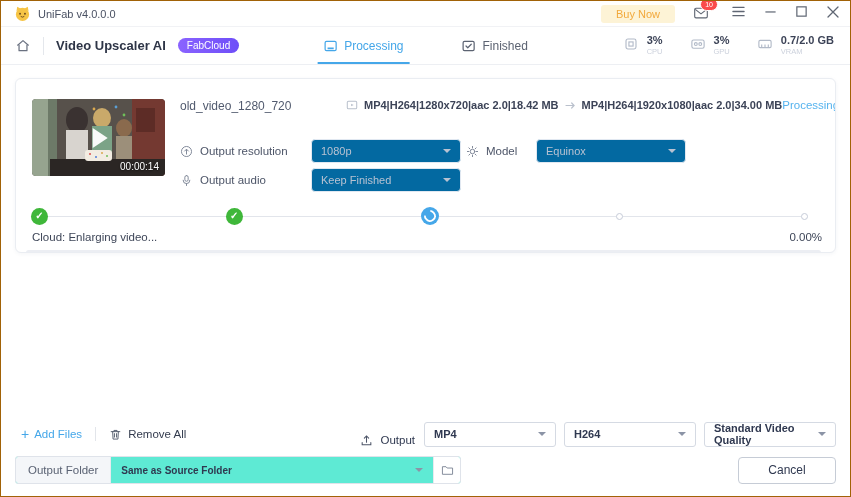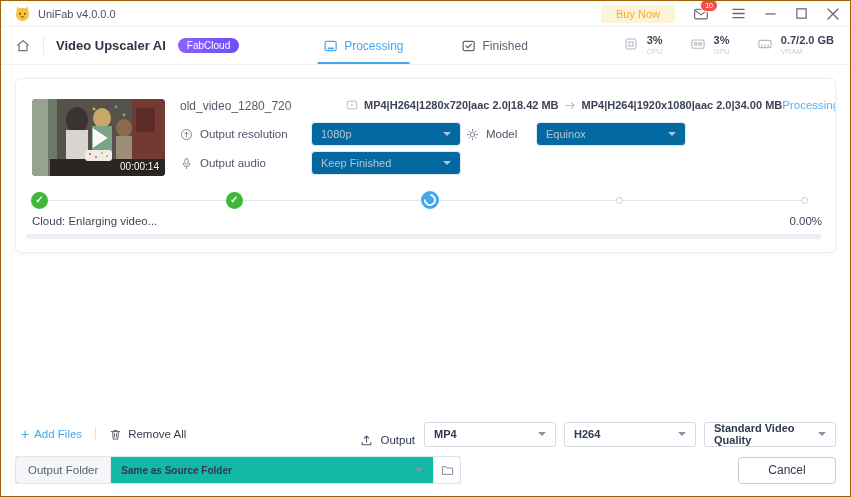--- a/index.html
+++ b/index.html
@@ -6,21 +6,21 @@
   html,body { background:#f2f3f5; }
   body { font-family:"Liberation Sans", sans-serif; }
   .window{ width:851px; height:497px; background:#fff; border:1px solid #a16207;
     display:flex; flex-direction:column; overflow:hidden; position:relative; color:#3c4357;}
 
   
   .titlebar{ flex:none; height:26px; display:flex; align-items:center;
     padding:0 10px 0 13px; border-bottom:1px solid #f1f2f5;}
   .logo{ width:17px; height:17px; display:flex;}
   .app-title{ font-size:11px; color:#4a5163; margin-left:7px;}
-  .tb-right{ margin-left:auto; display:flex; align-items:center; gap:18px;}
+  .tb-right{ margin-left:auto; display:flex; align-items:flex-start; gap:18px;}
   .buy-btn{ background:#fdf3d6; color:#f2a93c; font-size:11px; padding:3px 15px;
     border-radius:3px; cursor:pointer;}
   .mail-wrap{ position:relative; display:flex; margin-right:4px;}
   .mail-badge{ position:absolute; top:-7px; right:-9px; background:#fa4b4b; color:#fff;
     font-size:7px; line-height:1; padding:2px 4px; border-radius:7px; border:1px solid #fff;}
   .tb-icon{ display:flex; color:#5f6673; cursor:pointer;}
 
   
   .navbar{ flex:none; height:38px; display:flex; align-items:center;
     padding:0 14px; border-bottom:1px solid #edeff3; position:relative;}
@@ -58,21 +58,21 @@
   .duration{ position:absolute; right:6px; bottom:4px; color:#fff; font-size:10px;
     text-shadow:0 1px 2px rgba(0,0,0,.6);}
   .task-details{ flex:1; margin-left:15px; min-width:0;}
   .row1{ display:flex; align-items:flex-start;}
   .filename{ width:166px; flex:none; font-size:12px; color:#515a6e;}
   .mediainfo{ display:flex; align-items:center; gap:6px; font-size:11px; font-weight:bold;
     color:#3c4357; white-space:nowrap;}
   .mi-icon, .mi-arrow{ display:flex; color:#b9c0cc;}
   .status{ margin-left:auto; color:#56b3ee; font-size:11.5px; padding-right:2px;}
   .frow{ display:flex; align-items:center;}
-  .row2{ margin-top:9px;}
+  .row2{ margin-top:26px;}
   .row3{ margin-top:5px;}
   .field-label{ display:flex; align-items:center; gap:7px; font-size:11.5px; color:#4d5568;}
   .w131{ width:131px; flex:none;}
   .w70{ width:70px; flex:none; margin-left:5px;}
   .ficon{ display:flex; color:#7d8596;}
   .select{ height:24px; border-radius:4px; display:flex; align-items:center;
     padding:0 9px; font-size:11px;}
   .select .caret{ margin-left:auto; width:0; height:0; border-left:4px solid transparent;
     border-right:4px solid transparent; border-top:4px solid #8b94a6;}
   .select.disabled{ width:150px; background:#0369a1; border:1px solid #e1e8f1; color:#b8c2d2;}
@@ -104,21 +104,21 @@
   .out-group{ margin-left:auto; display:flex; align-items:flex-end;}
   .out-label{ display:flex; align-items:center; gap:7px; font-size:11.5px; color:#2f3850;
     margin-right:9px;}
   .out-label .uicon{ display:flex; color:#4d5568;}
   .select.enabled{ width:132px; height:25px; background:#fff; border:1px solid #d5dae3;
     font-weight:bold; color:#2f3850; border-radius:3px; cursor:pointer; margin-left:8px;}
 
   
   .footer{ flex:none; display:flex; align-items:center; padding:4px 14px 12px;}
   .folder-group{ display:flex; align-items:stretch; height:28px; width:446px;
-    border:1px solid #dfe3ea; border-radius:3px; overflow:hidden; background:#14b8a6;}
+    border:1px solid #dfe3ea; border-radius:3px; overflow:hidden; background:#5eead4;}
   .folder-label{ background:#f4f6f9; display:flex; align-items:center; padding:0 12px;
     font-size:11.5px; color:#5a6273; border-right:1px solid #e7eaef;}
   .folder-select{ flex:1; display:flex; align-items:center; padding:0 10px; font-size:10px;
     font-weight:bold; color:#2f3850; cursor:pointer;justify-content:flex-end;}
   .folder-select .caret{ margin-left:auto; width:0; height:0; border-left:4px solid transparent;
     border-right:4px solid transparent; border-top:4px solid #8b94a6;}
   .browse-btn{ width:27px; border-left:1px solid #e7eaef; display:flex; align-items:center;
     justify-content:center; color:#7d8596; cursor:pointer; background:#fff;}
   .cancel-btn{ margin-left:auto; width:98px; height:27px; background:#fff;
     border:1px solid #c6ccd6; border-radius:4px; font-size:12px; color:#2f3850;

